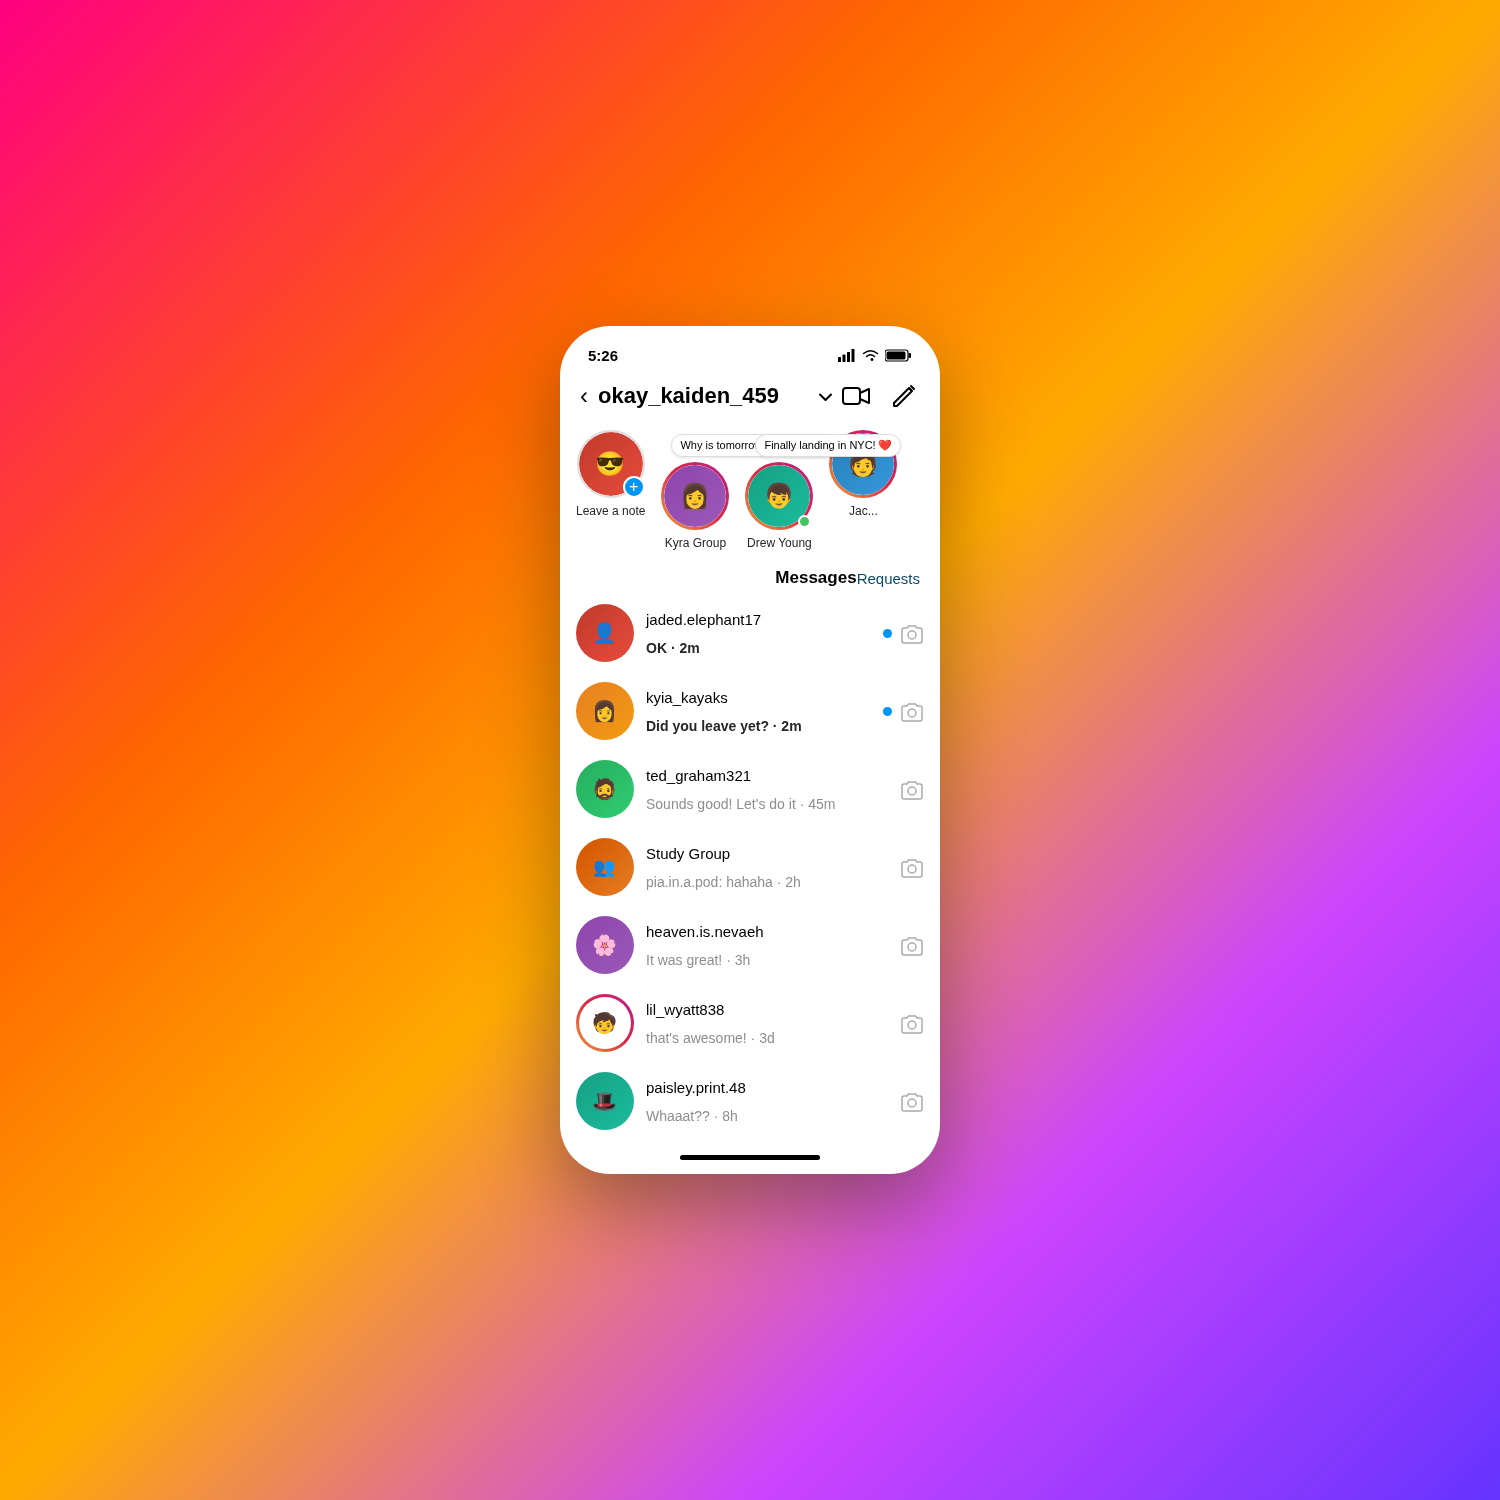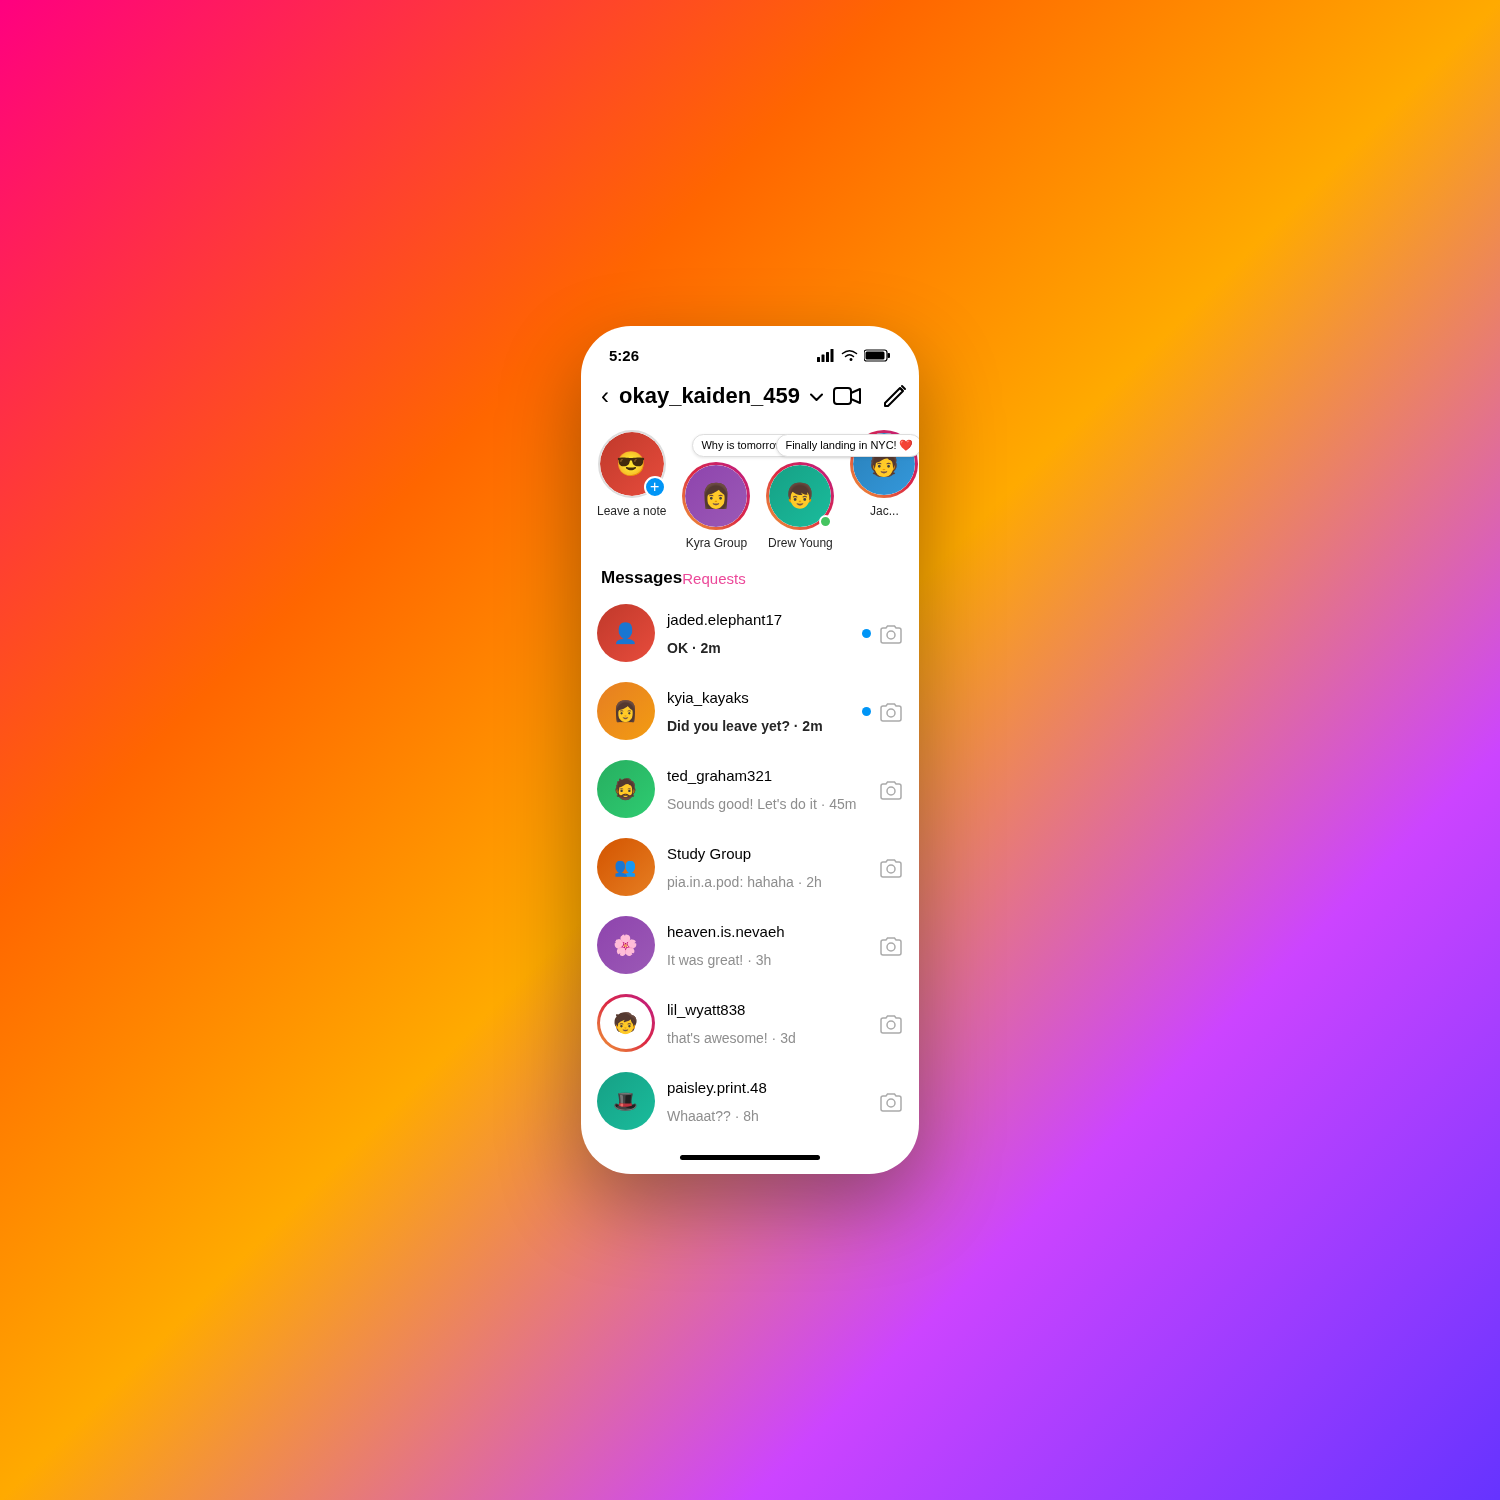--- a/index.html
+++ b/index.html
@@ -9,21 +9,21 @@
       height: 1500px;
       display: flex;
       align-items: center;
       justify-content: center;
       background: linear-gradient(135deg, #ff0080 0%, #ff6600 30%, #ffaa00 50%, #cc44ff 75%, #6633ff 100%);
       font-family: -apple-system, BlinkMacSystemFont, 'Helvetica Neue', Arial, sans-serif;
       overflow: hidden;
     }
 
     .phone-wrapper {
-      width: 338px;
+      width: 380px;
       background: #fff;
       border-radius: 50px;
       box-shadow: 0 30px 80px rgba(0,0,0,0.35);
       overflow: hidden;
       position: relative;
     }
 
     
     .status-bar {
       display: flex;
@@ -205,32 +205,32 @@
       justify-content: center;
       color: #fff;
       font-size: 24px;
       font-weight: 600;
       border-radius: 50%;
     }
 
     
     .messages-header {
       display: flex;
-      justify-content: flex-start;
+      justify-content: flex-end;
       align-items: center;
       padding: 4px 20px 6px;
     }
     .messages-title {
       font-size: 17px;
       font-weight: 700;
       color: #000;
     }
     .requests-link {
       font-size: 15px;
-      color: #ec4899;
+      color: #0c4a6e;
       cursor: pointer;
     }
 
     
     .message-list {
       padding: 0 16px;
     }
     .message-item {
       display: flex;
       align-items: center;

